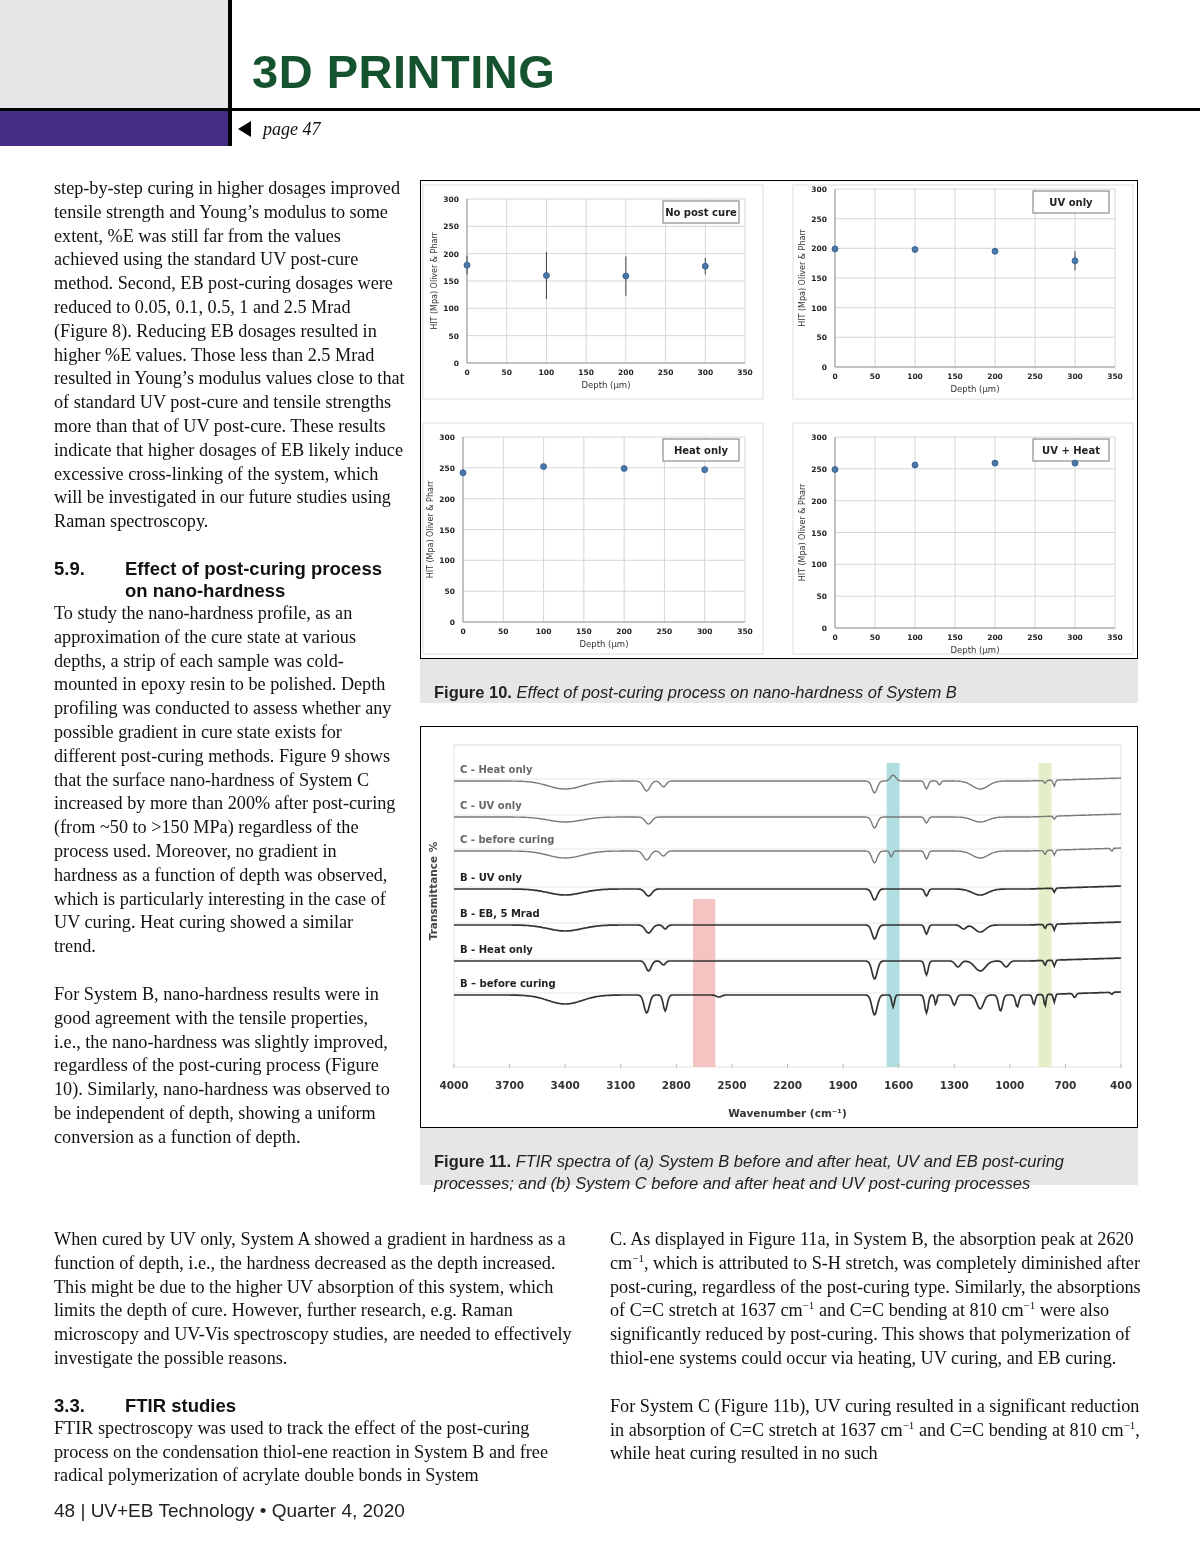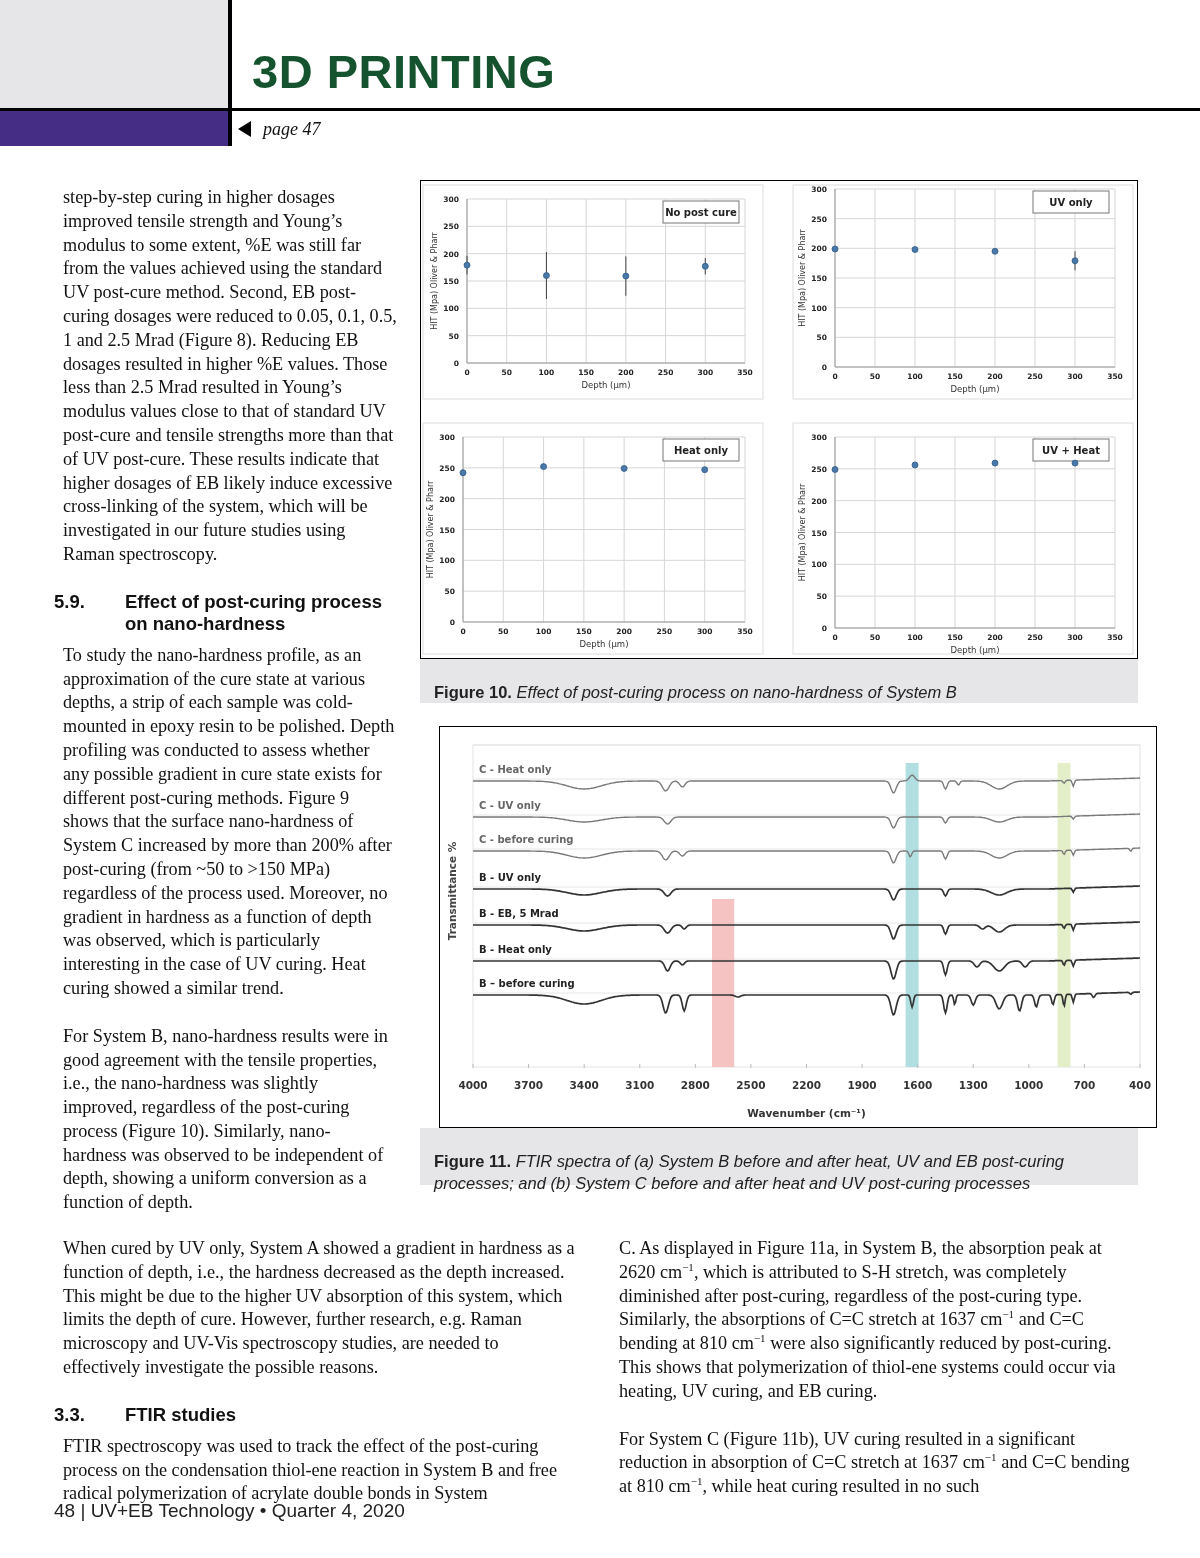--- a/index.html
+++ b/index.html
@@ -5,21 +5,21 @@
   html,body{margin:0;padding:0;background:#fff;}
   body{width:1200px;height:1558px;position:relative;overflow:hidden;font-family:"Liberation Serif",serif;color:#111;}
   .hdr-gray{position:absolute;left:0;top:0;width:228px;height:108px;background:#e6e6e8;}
   .hdr-vline{position:absolute;left:228px;top:0;width:4px;height:146px;background:#000;}
   .hdr-hline{position:absolute;left:0;top:108px;width:1200px;height:3px;background:#000;}
   .hdr-purple{position:absolute;left:0;top:111px;width:228px;height:35px;background:#452d86;}
   .hdr-title{position:absolute;left:252px;top:44px;font-family:"Liberation Sans",sans-serif;font-weight:bold;font-size:47px;color:#14532d;letter-spacing:0.5px;}
   .hdr-page{position:absolute;left:238px;top:119px;font-size:18px;font-style:italic;}
   .hdr-page .tri{display:inline-block;width:0;height:0;border-top:8px solid transparent;border-bottom:8px solid transparent;border-right:13px solid #000;vertical-align:-2px;margin-right:12px;}
   .col{position:absolute;font-size:18.2px;line-height:23.8px;}
-  .col p{margin:9px;}
+  .col p{margin:0;}
   .sec{font-family:"Liberation Sans",sans-serif;font-weight:bold;font-size:18.5px;line-height:22px;display:flex;}
   .sec .num{width:71px;flex:none;}
   .fig{position:absolute;border:1.5px solid #000;background:#fff;}
   .cap{position:absolute;background:#e6e6e8;font-family:"Liberation Sans",sans-serif;font-size:16.5px;line-height:22px;padding:22px 14px;box-sizing:border-box;color:#222;}
   .cap b{font-style:normal;}
   .cap i{font-style:italic;}
   .foot-l{position:absolute;left:54px;top:1500px;font-family:"Liberation Sans",sans-serif;font-size:19px;color:#222;}
   .foot-r{position:absolute;right:62px;top:1562px;font-family:"Liberation Sans",sans-serif;font-size:21px;font-style:italic;color:#be185d;}
   svg text{font-family:"DejaVu Sans",sans-serif;}
   sup{font-size:11px;vertical-align:7px;line-height:0;}
@@ -234,21 +234,21 @@
         <line x1="284" x2="284" y1="42.19333333333333" y2="46.01333333333332" stroke="#444" stroke-width="1"></line>
         <circle cx="284" cy="44.10333333333335" r="3" fill="#4a78a8" stroke="#2e5a88" stroke-width="0.8"></circle>
       </g>
     </svg>
 </div>
 <div class="cap" style="left:420px;top:659px;width:718px;height:37px;">
   <b>Figure 10.</b>
   <i>Effect of post-curing process on nano-hardness of System B</i>
 </div>
 
-<div class="fig" style="left:439px;top:726px;width:716px;height:400px;">
+<div class="fig" style="left:420px;top:726px;width:716px;height:400px;">
   <svg id="fig11" width="716" height="400">
       <rect x="33" y="18" width="667" height="322" fill="#fff" stroke="#e3e3e3"></rect>
       <line x1="33" x2="700" y1="18" y2="18" stroke="#e6e6e6"></line>
       <line x1="33" x2="700" y1="52" y2="52" stroke="#e6e6e6"></line>
       <line x1="33" x2="700" y1="88" y2="88" stroke="#e6e6e6"></line>
       <line x1="33" x2="700" y1="122" y2="122" stroke="#e6e6e6"></line>
       <line x1="33" x2="700" y1="160" y2="160" stroke="#e6e6e6"></line>
       <line x1="33" x2="700" y1="196" y2="196" stroke="#e6e6e6"></line>
       <line x1="33" x2="700" y1="232" y2="232" stroke="#e6e6e6"></line>
       <line x1="33" x2="700" y1="266" y2="266" stroke="#e6e6e6"></line>

